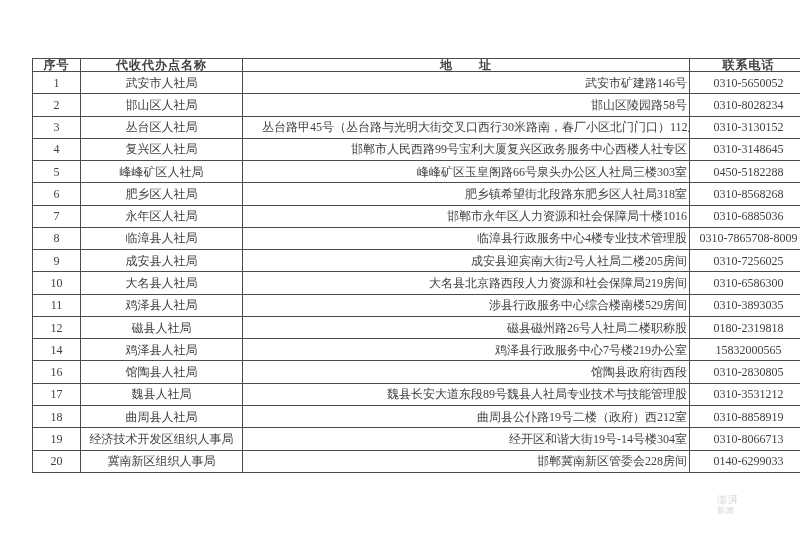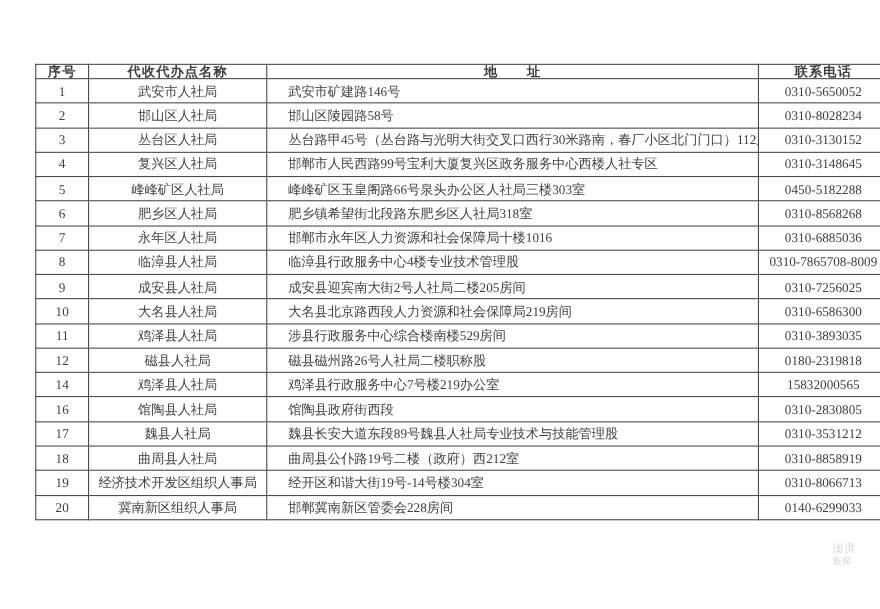--- a/index.html
+++ b/index.html
@@ -36,26 +36,26 @@
     white-space: nowrap;
     overflow: hidden;
     color: #3f3f3f;
     font-weight: normal;
   }
   table.agency-table th {
     font-weight: bold;
     letter-spacing: 1px;
   }
   table.agency-table td.c-left {
-    text-align: left;
+    text-align: right;
     padding-left: 19px;
   }
   .watermark {
     position: absolute;
-    left: 757px;
+    left: 717px;
     top: 494px;
     font-size: 10px;
     line-height: 11px;
     color: #9a9a9a;
     opacity: 0.45;
     letter-spacing: 1px;
     pointer-events: none;
   }
   .watermark .wm2 { font-size: 8px; }
 </style>

